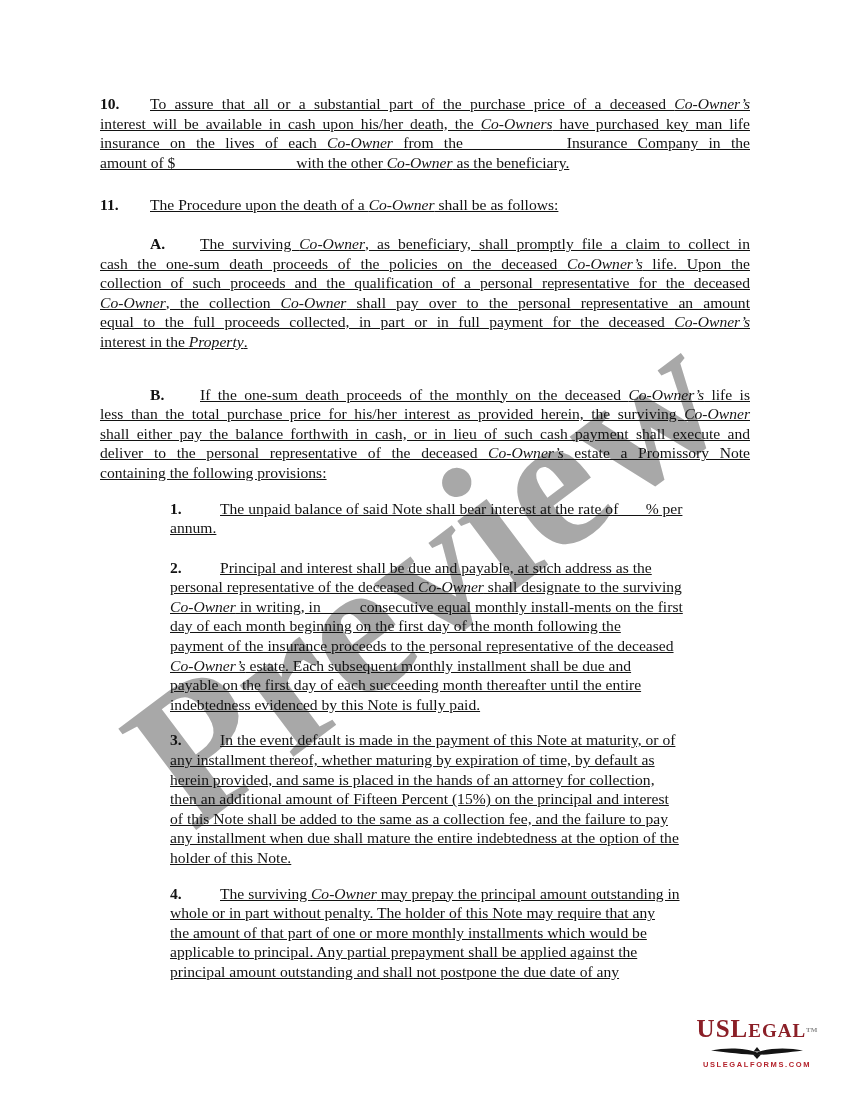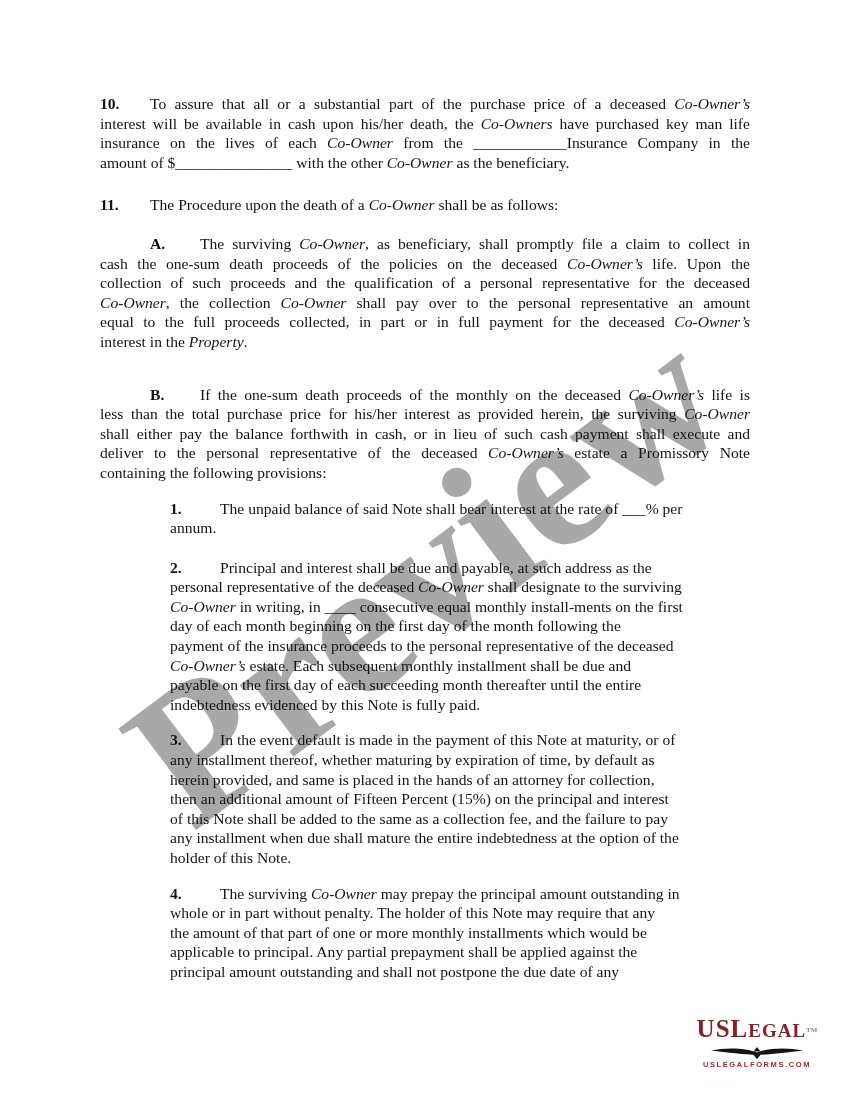--- a/index.html
+++ b/index.html
@@ -26,21 +26,21 @@
   #content{
     position:absolute;
     left:100px;top:0;
     width:650px;
     z-index:1;
     font-size:15.6px;
     line-height:19.6px;
   }
   .block{margin:0;}
   .block.item{margin-left:70px;width:545px;}
-  .line{text-align:left;}
+  .line{text-align:left;text-decoration:underline;}
   .line.jl{text-align:justify;text-align-last:justify;}
   .num{font-weight:bold;display:inline-block;}
   .tab{display:inline-block;}
   .it{font-style:italic;}
   .bd{font-weight:bold;}
   #logo{
     position:absolute;
     left:692px;top:1016px;
     width:130px;
     text-align:center;

